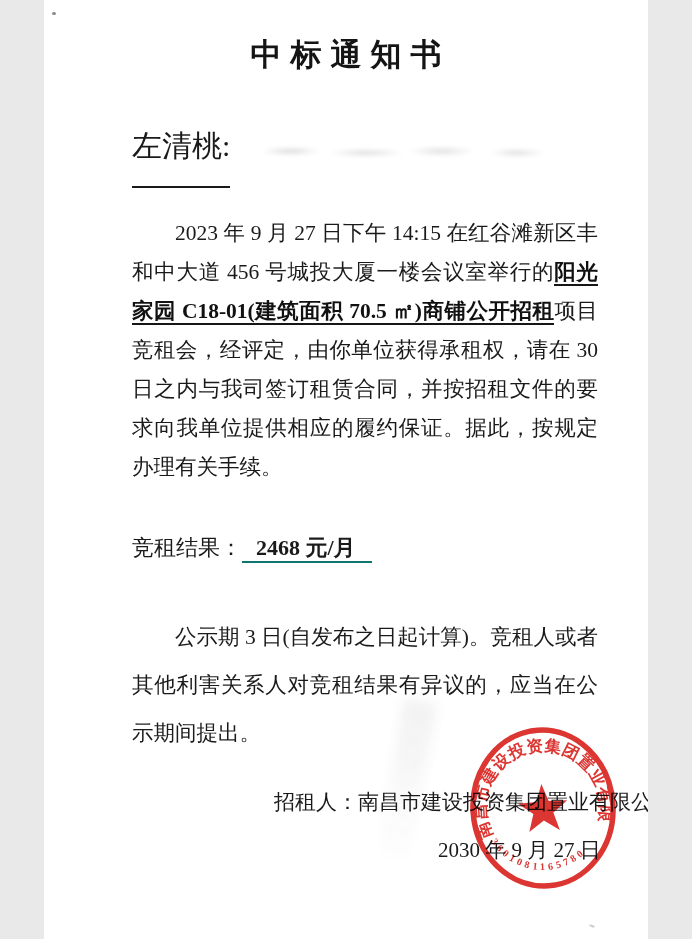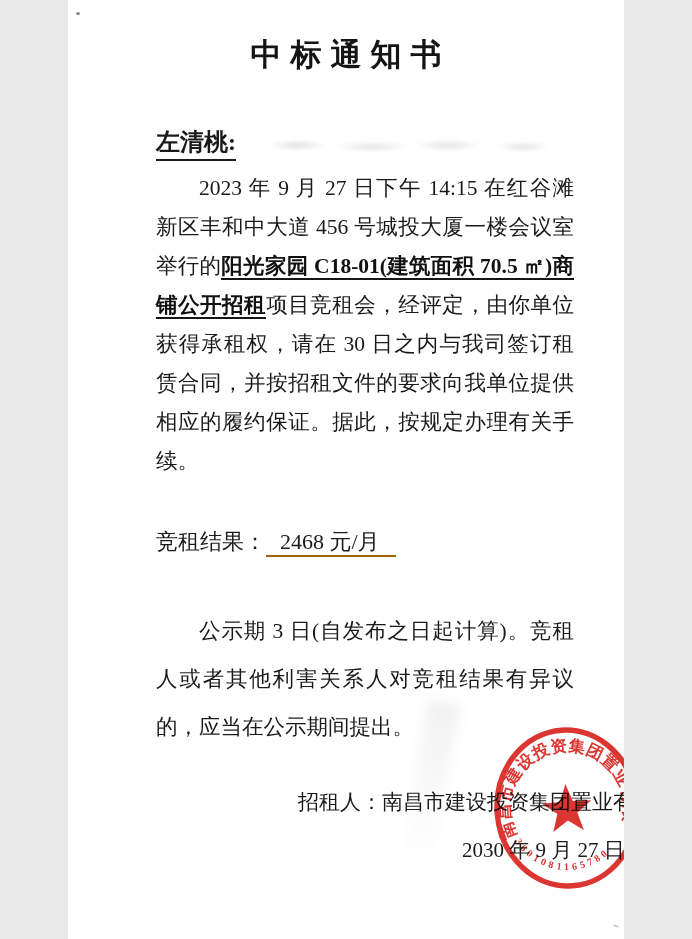--- a/index.html
+++ b/index.html
@@ -1,68 +1,68 @@
 <!DOCTYPE html>
 <html><head>
 <meta charset="utf-8">
 <style>
   html,body { margin:0; padding:0; background:#e9e9e9; }
   .page {
     position:relative;
-    width:556px; height:939px;
+    width:604px; height:939px;
     margin:0 auto;
     background:#ffffff;
     font-family:"Liberation Serif","DejaVu Serif",serif;
     color:#1a1a1a;
     overflow:hidden;
   }
   .title {
     padding-top:34px;
     text-align:center;
     font-size:31px;
     font-weight:bold;
     letter-spacing:9px;
     text-indent:9px;
     color:#141414;
   }
   .addressee-row { margin:50px 52px 0 88px; white-space:nowrap; }
   .addressee {
-    font-size:24px; font-weight:bold;
+    font-size:30px; font-weight:normal;
     border-bottom:2px solid #1a1a1a;
-    padding-bottom:1px;
+    padding-bottom:19px;
     display:inline-block;
   }
   .smudge {
     display:inline-block; vertical-align:middle;
     margin-left:22px; width:290px; height:16px;
     background:
       radial-gradient(ellipse 42px 6px at 12% 45%, rgba(120,120,126,.55), transparent 70%),
       radial-gradient(ellipse 55px 6px at 38% 55%, rgba(128,128,134,.5), transparent 70%),
       radial-gradient(ellipse 48px 7px at 64% 45%, rgba(122,122,128,.45), transparent 70%),
       radial-gradient(ellipse 40px 6px at 90% 55%, rgba(130,130,136,.5), transparent 70%);
     filter:blur(2px); opacity:.55;
   }
   .body-para {
-    margin:8px 50px 0 88px;
+    margin:26px 50px 0 88px;
     font-size:21.5px;
     line-height:39px;
     text-align:justify;
     text-indent:2em;
     font-family:Liberation Serif, serif;
   }
   .hl {
     font-weight:bold;
     border-bottom:2px solid #161616;
     color:#111;
   }
   .result { margin:46px 50px 0 88px; font-size:22px; }
   .result-label { font-weight:normal; }
   .result-value {
-    font-weight:normal;
-    border-bottom:2px solid #a16207;
+    font-weight:bold;
+    border-bottom:2px solid #0f766e;
     padding:0 16px 1px 14px;
   }
   .notice, .line {
     margin:0 50px 0 88px;
     font-size:21.5px;
     line-height:48px;
     text-align:justify;
     text-indent:2em;
   }
   .notice { margin-top:50px; }

